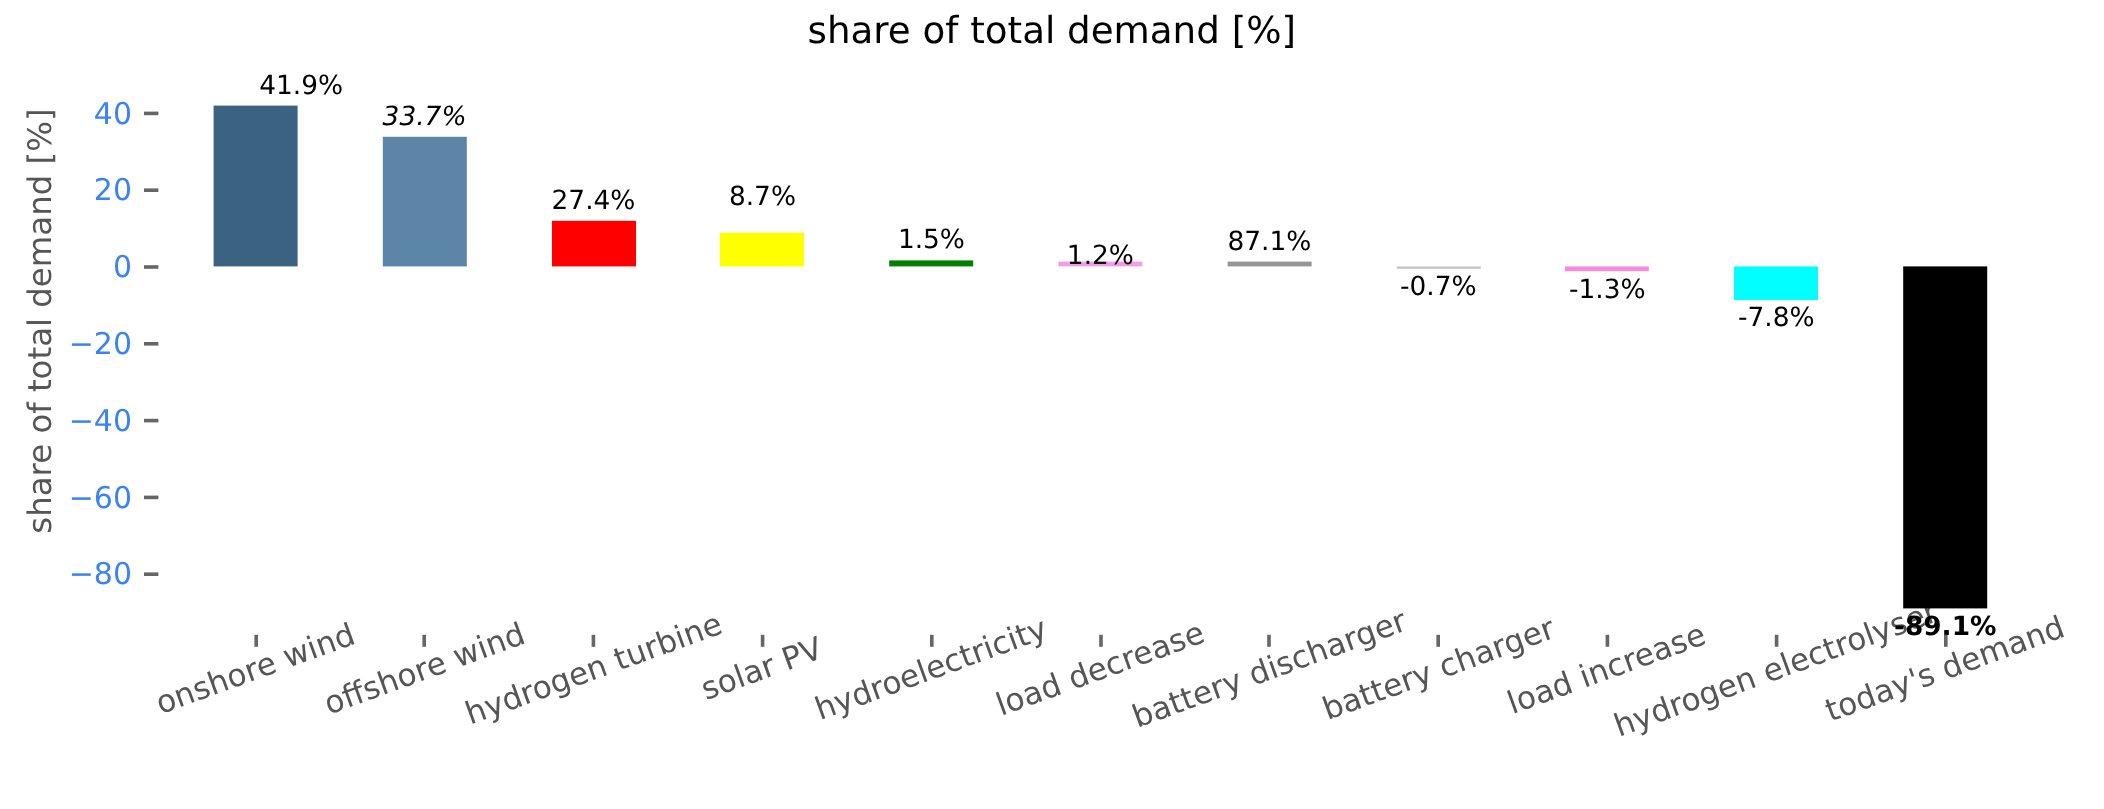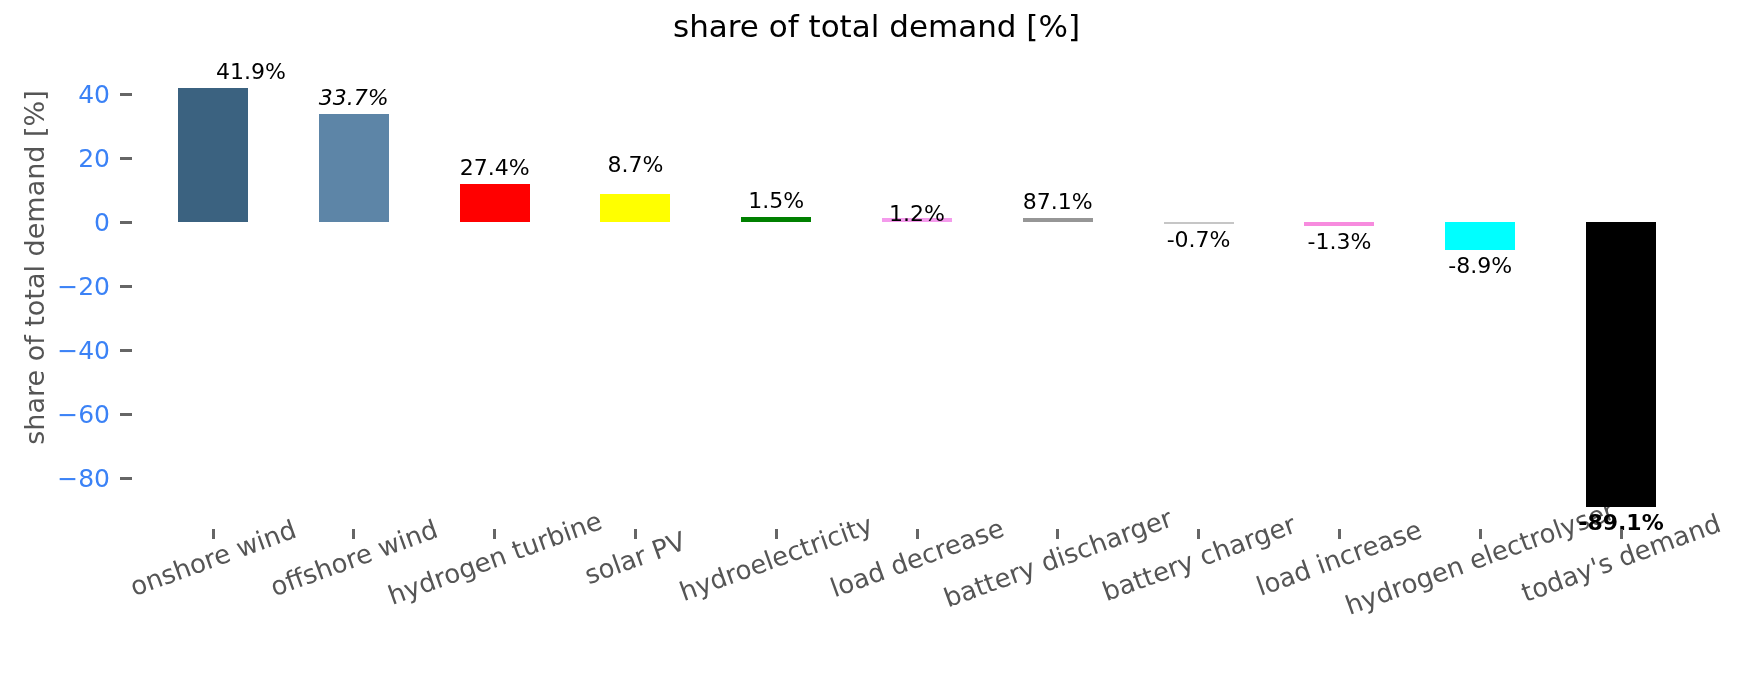--- a/index.html
+++ b/index.html
@@ -88,21 +88,21 @@
       <div class="x-tick-label" style="left: 1057.8px; top: 558px;"><span>battery discharger</span></div>
       <div class="bar" style="left: 1163.6px; top: 222px; width: 70px; height: 2.24px; background: rgb(198, 198, 198);"></div>
       <div class="bar-value-label" style="left: 1198.6px; top: 226.24px;">-0.7%</div>
       <div class="x-tick-mark" style="left: 1197.1px; top: 529px;"></div>
       <div class="x-tick-label" style="left: 1198.6px; top: 558px;"><span>battery charger</span></div>
       <div class="bar" style="left: 1304.4px; top: 222px; width: 70px; height: 4.16px; background: rgb(247, 139, 222);"></div>
       <div class="bar-value-label" style="left: 1339.4px; top: 228.16px;">-1.3%</div>
       <div class="x-tick-mark" style="left: 1337.9px; top: 529px;"></div>
       <div class="x-tick-label" style="left: 1339.4px; top: 558px;"><span>load increase</span></div>
       <div class="bar" style="left: 1445.2px; top: 222px; width: 70px; height: 28.48px; background: rgb(0, 255, 255);"></div>
-      <div class="bar-value-label" style="left: 1480.2px; top: 252.48px;">-8.9%</div>
+      <div class="bar-value-label" style="left: 1480.2px; top: 252.48px;">-7.8%</div>
       <div class="x-tick-mark" style="left: 1478.7px; top: 529px;"></div>
       <div class="x-tick-label" style="left: 1480.2px; top: 558px;"><span>hydrogen electrolyser</span></div>
       <div class="bar" style="left: 1586px; top: 222px; width: 70px; height: 285.12px; background: rgb(0, 0, 0);"></div>
       <div class="bar-value-label" style="left: 1621px; top: 509.12px; font-weight: bold;">-89.1%</div>
       <div class="x-tick-mark" style="left: 1619.5px; top: 529px;"></div>
       <div class="x-tick-label" style="left: 1621px; top: 558px;"><span>today's demand</span></div>
     </div>
 </div>
 
 </body></html>

